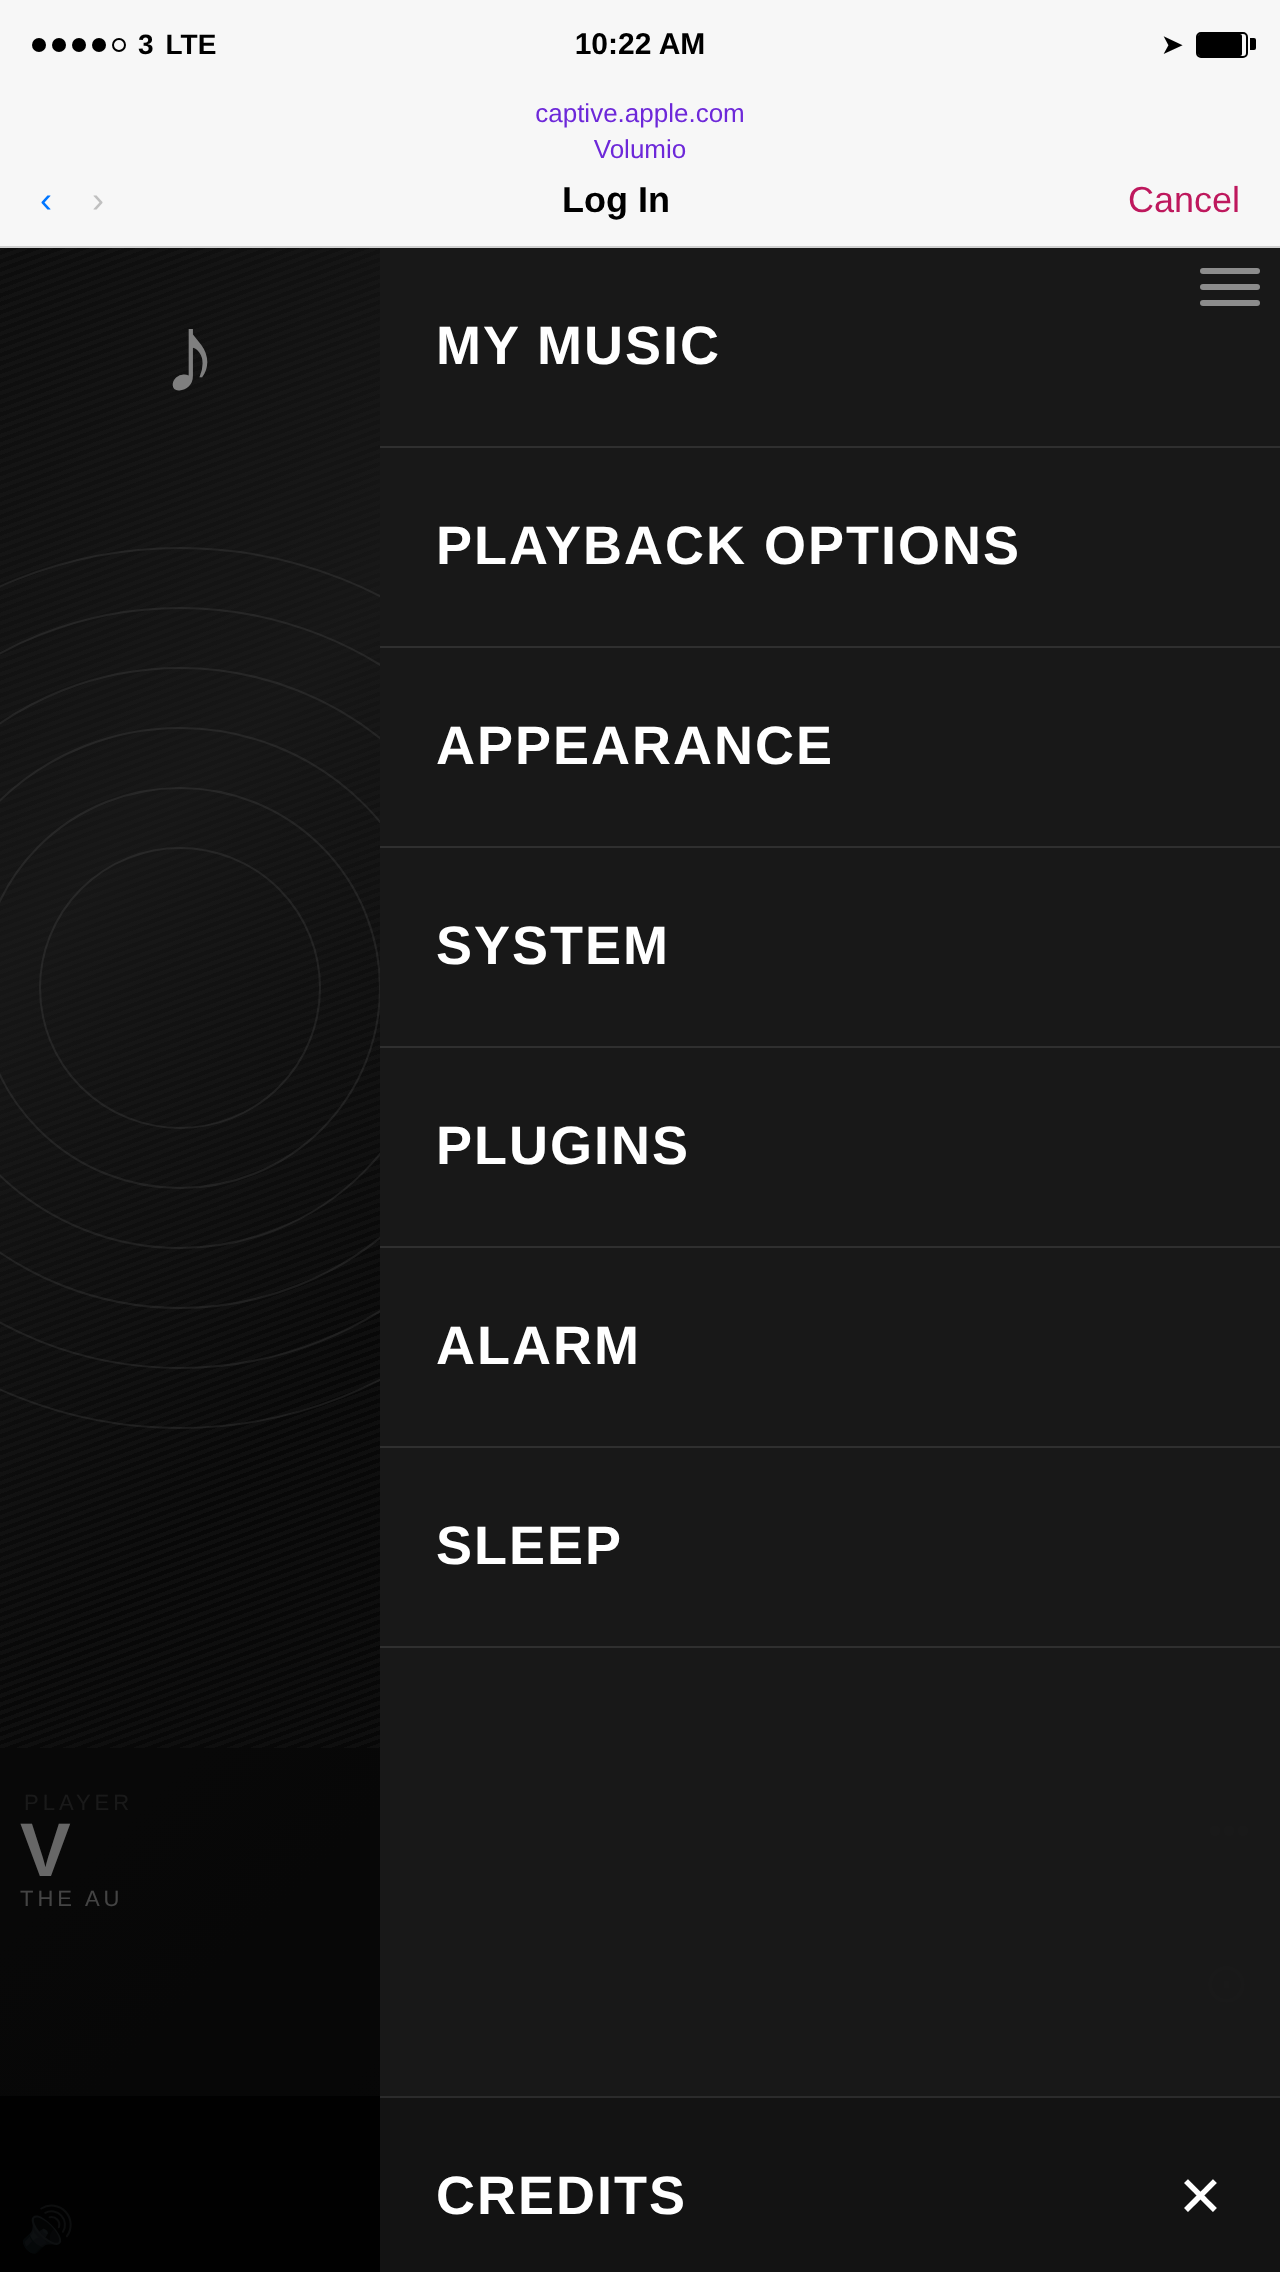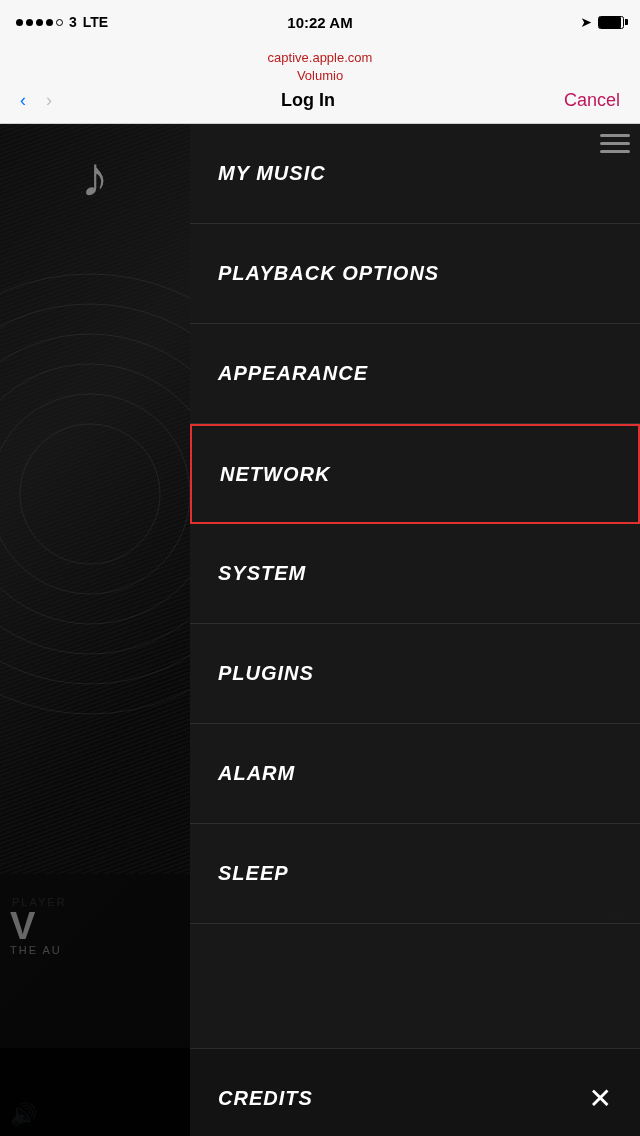--- a/index.html
+++ b/index.html
@@ -115,21 +115,21 @@
       padding: 0 0 8px 0;
     }
 
     .url-bar {
       text-align: center;
       padding: 4px 0 2px 0;
     }
 
     .url-text {
       font-size: 13px;
-      color: #b91c1c;
+      color: #6d28d9;
       text-align: center;
     }
 
     .nav-row {
       display: flex;
       align-items: center;
       justify-content: space-between;
       padding: 4px 20px;
     }
 
@@ -247,25 +247,24 @@
       cursor: pointer;
       position: relative;
     }
 
     .menu-item.active {
       border: 2.5px solid #e03030;
       box-sizing: border-box;
     }
 
     .menu-item-label {
-      font-size: 20px;
+      font-size: 27px;
       font-weight: 600;
       color: #fff;
       letter-spacing: 1px;
-      font-style: italic;
     }
 
     
     .hamburger-area {
       position: absolute;
       top: 10px;
       right: 10px;
     }
 
     .hamburger-lines {
@@ -407,23 +406,20 @@
     <div id="menu-items-container">
     <div class="menu-item">
           <span class="menu-item-label">MY MUSIC</span>
         </div>
         <div class="menu-item">
           <span class="menu-item-label">PLAYBACK OPTIONS</span>
         </div>
         <div class="menu-item">
           <span class="menu-item-label">APPEARANCE</span>
         </div>
-        <div class="menu-item active">
-          <span class="menu-item-label">NETWORK</span>
-        </div>
         <div class="menu-item">
           <span class="menu-item-label">SYSTEM</span>
         </div>
         <div class="menu-item">
           <span class="menu-item-label">PLUGINS</span>
         </div>
         <div class="menu-item">
           <span class="menu-item-label">ALARM</span>
         </div>
         <div class="menu-item">

